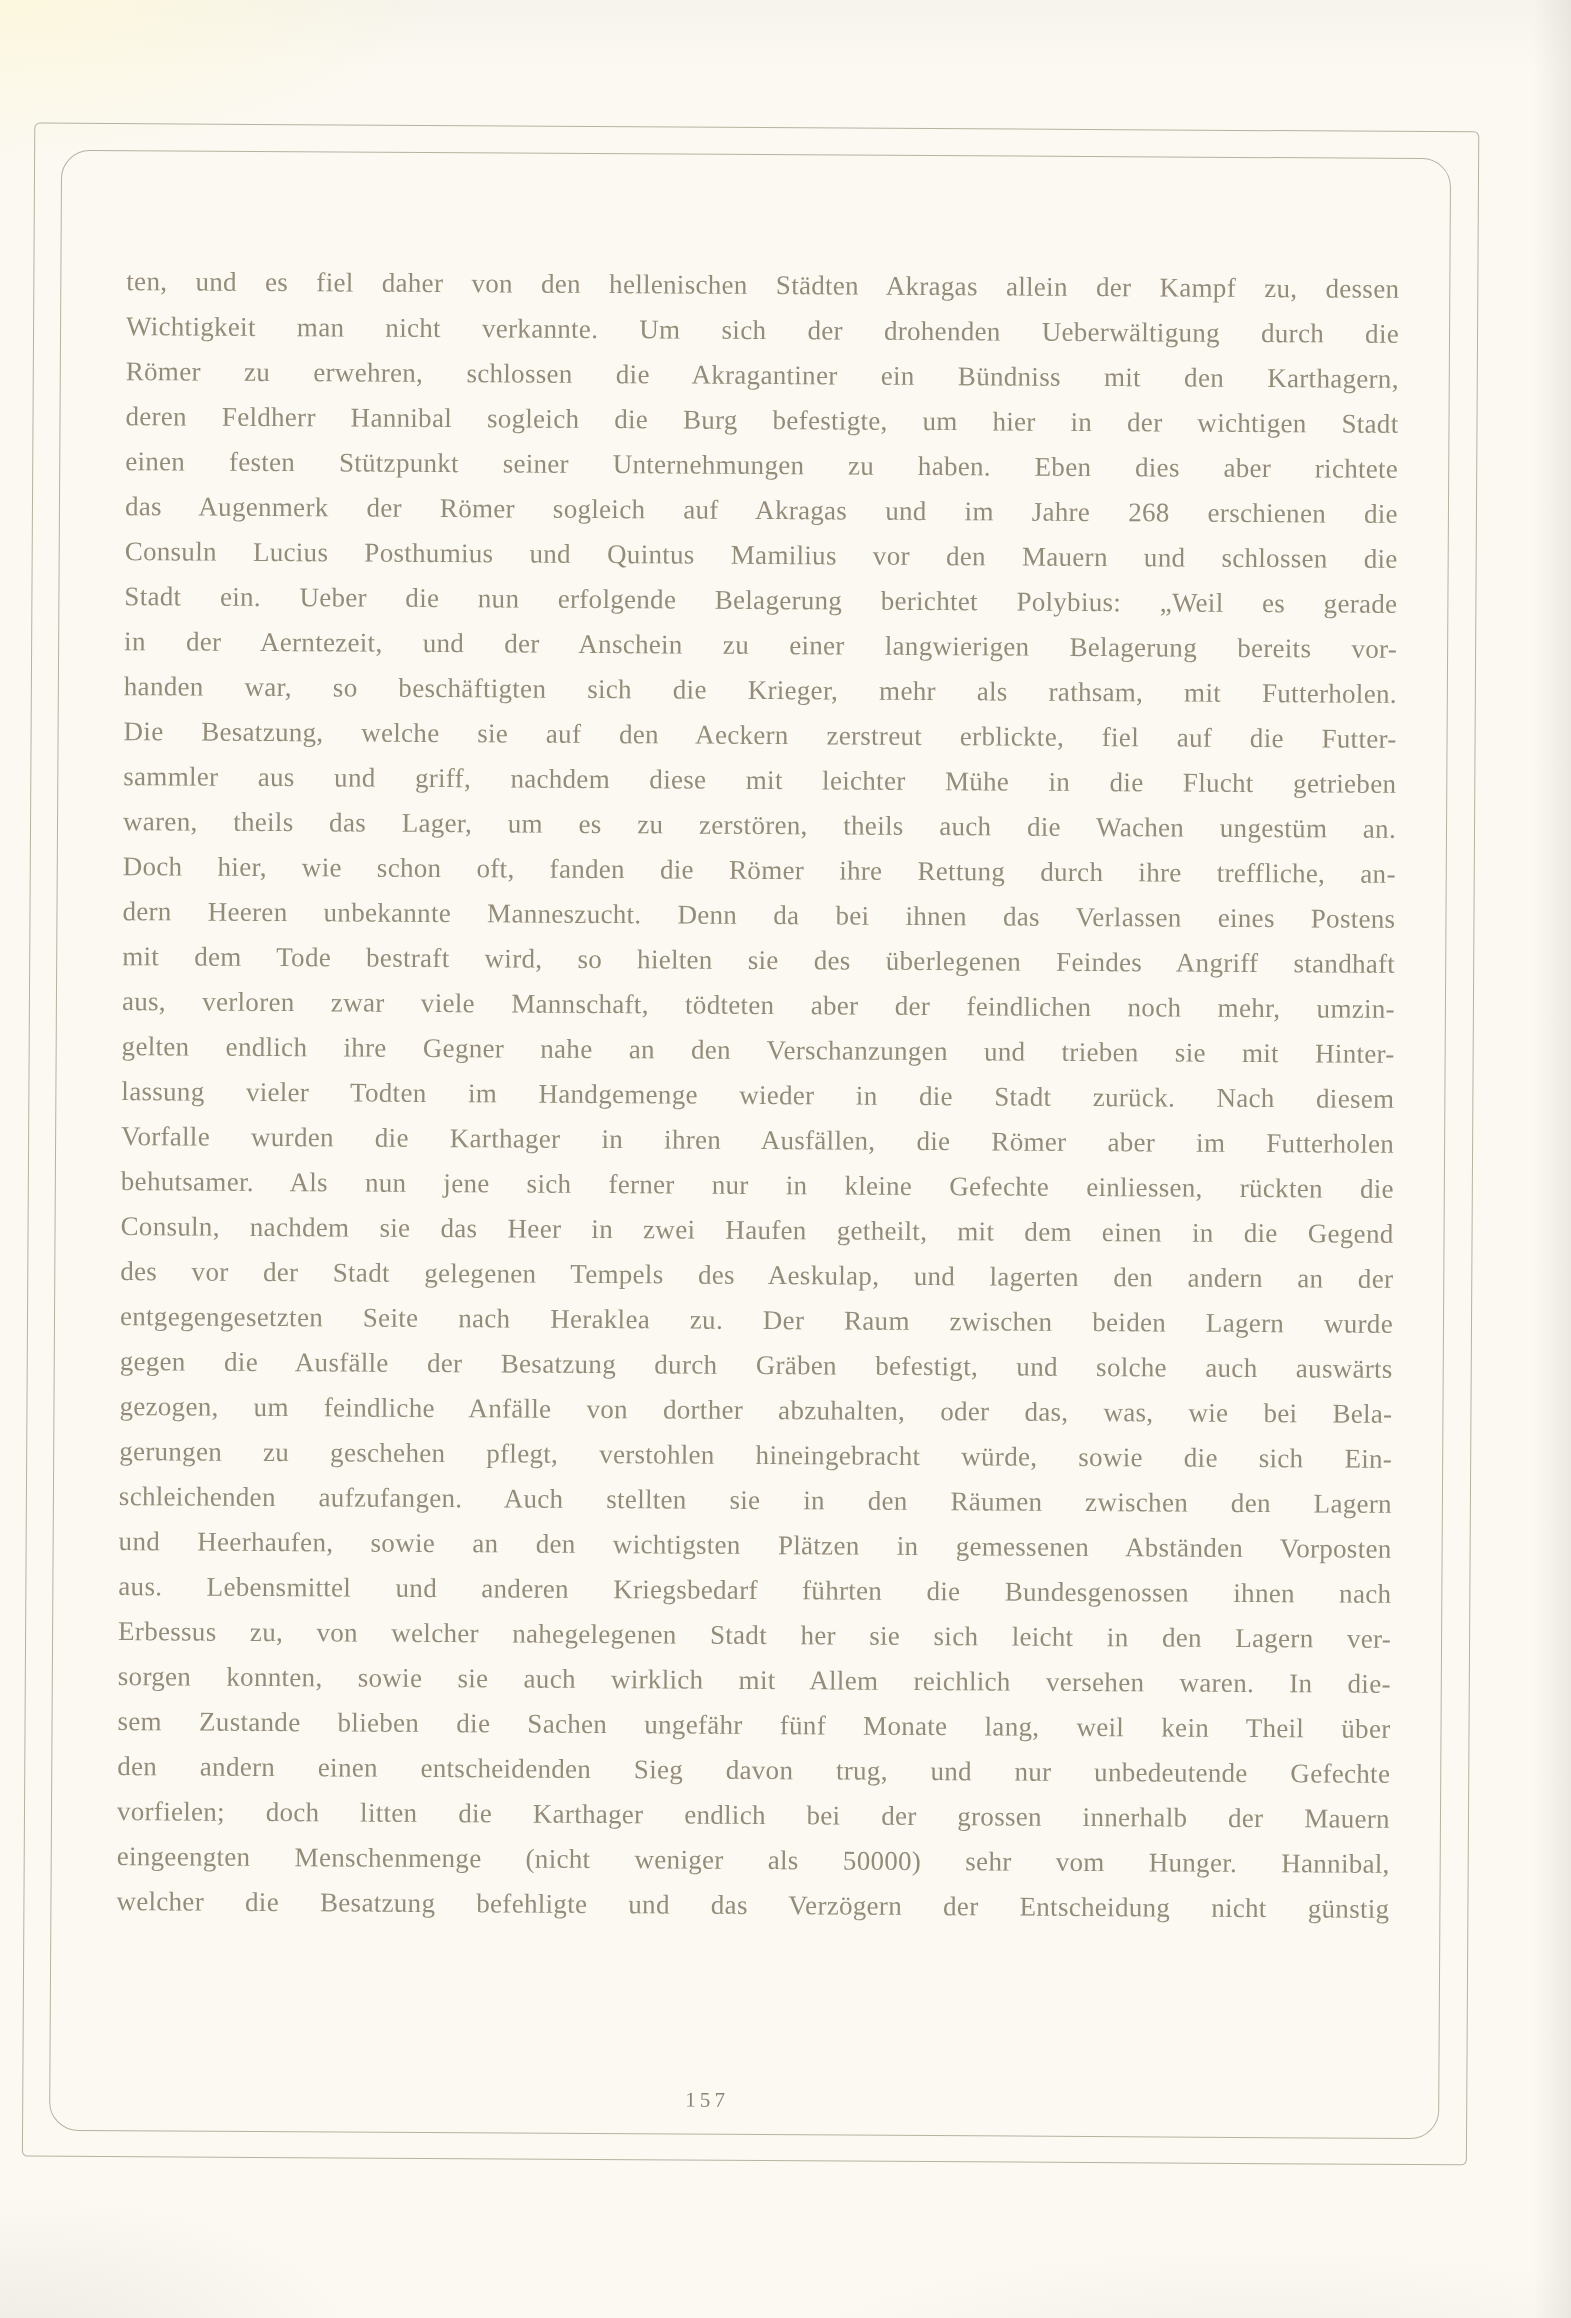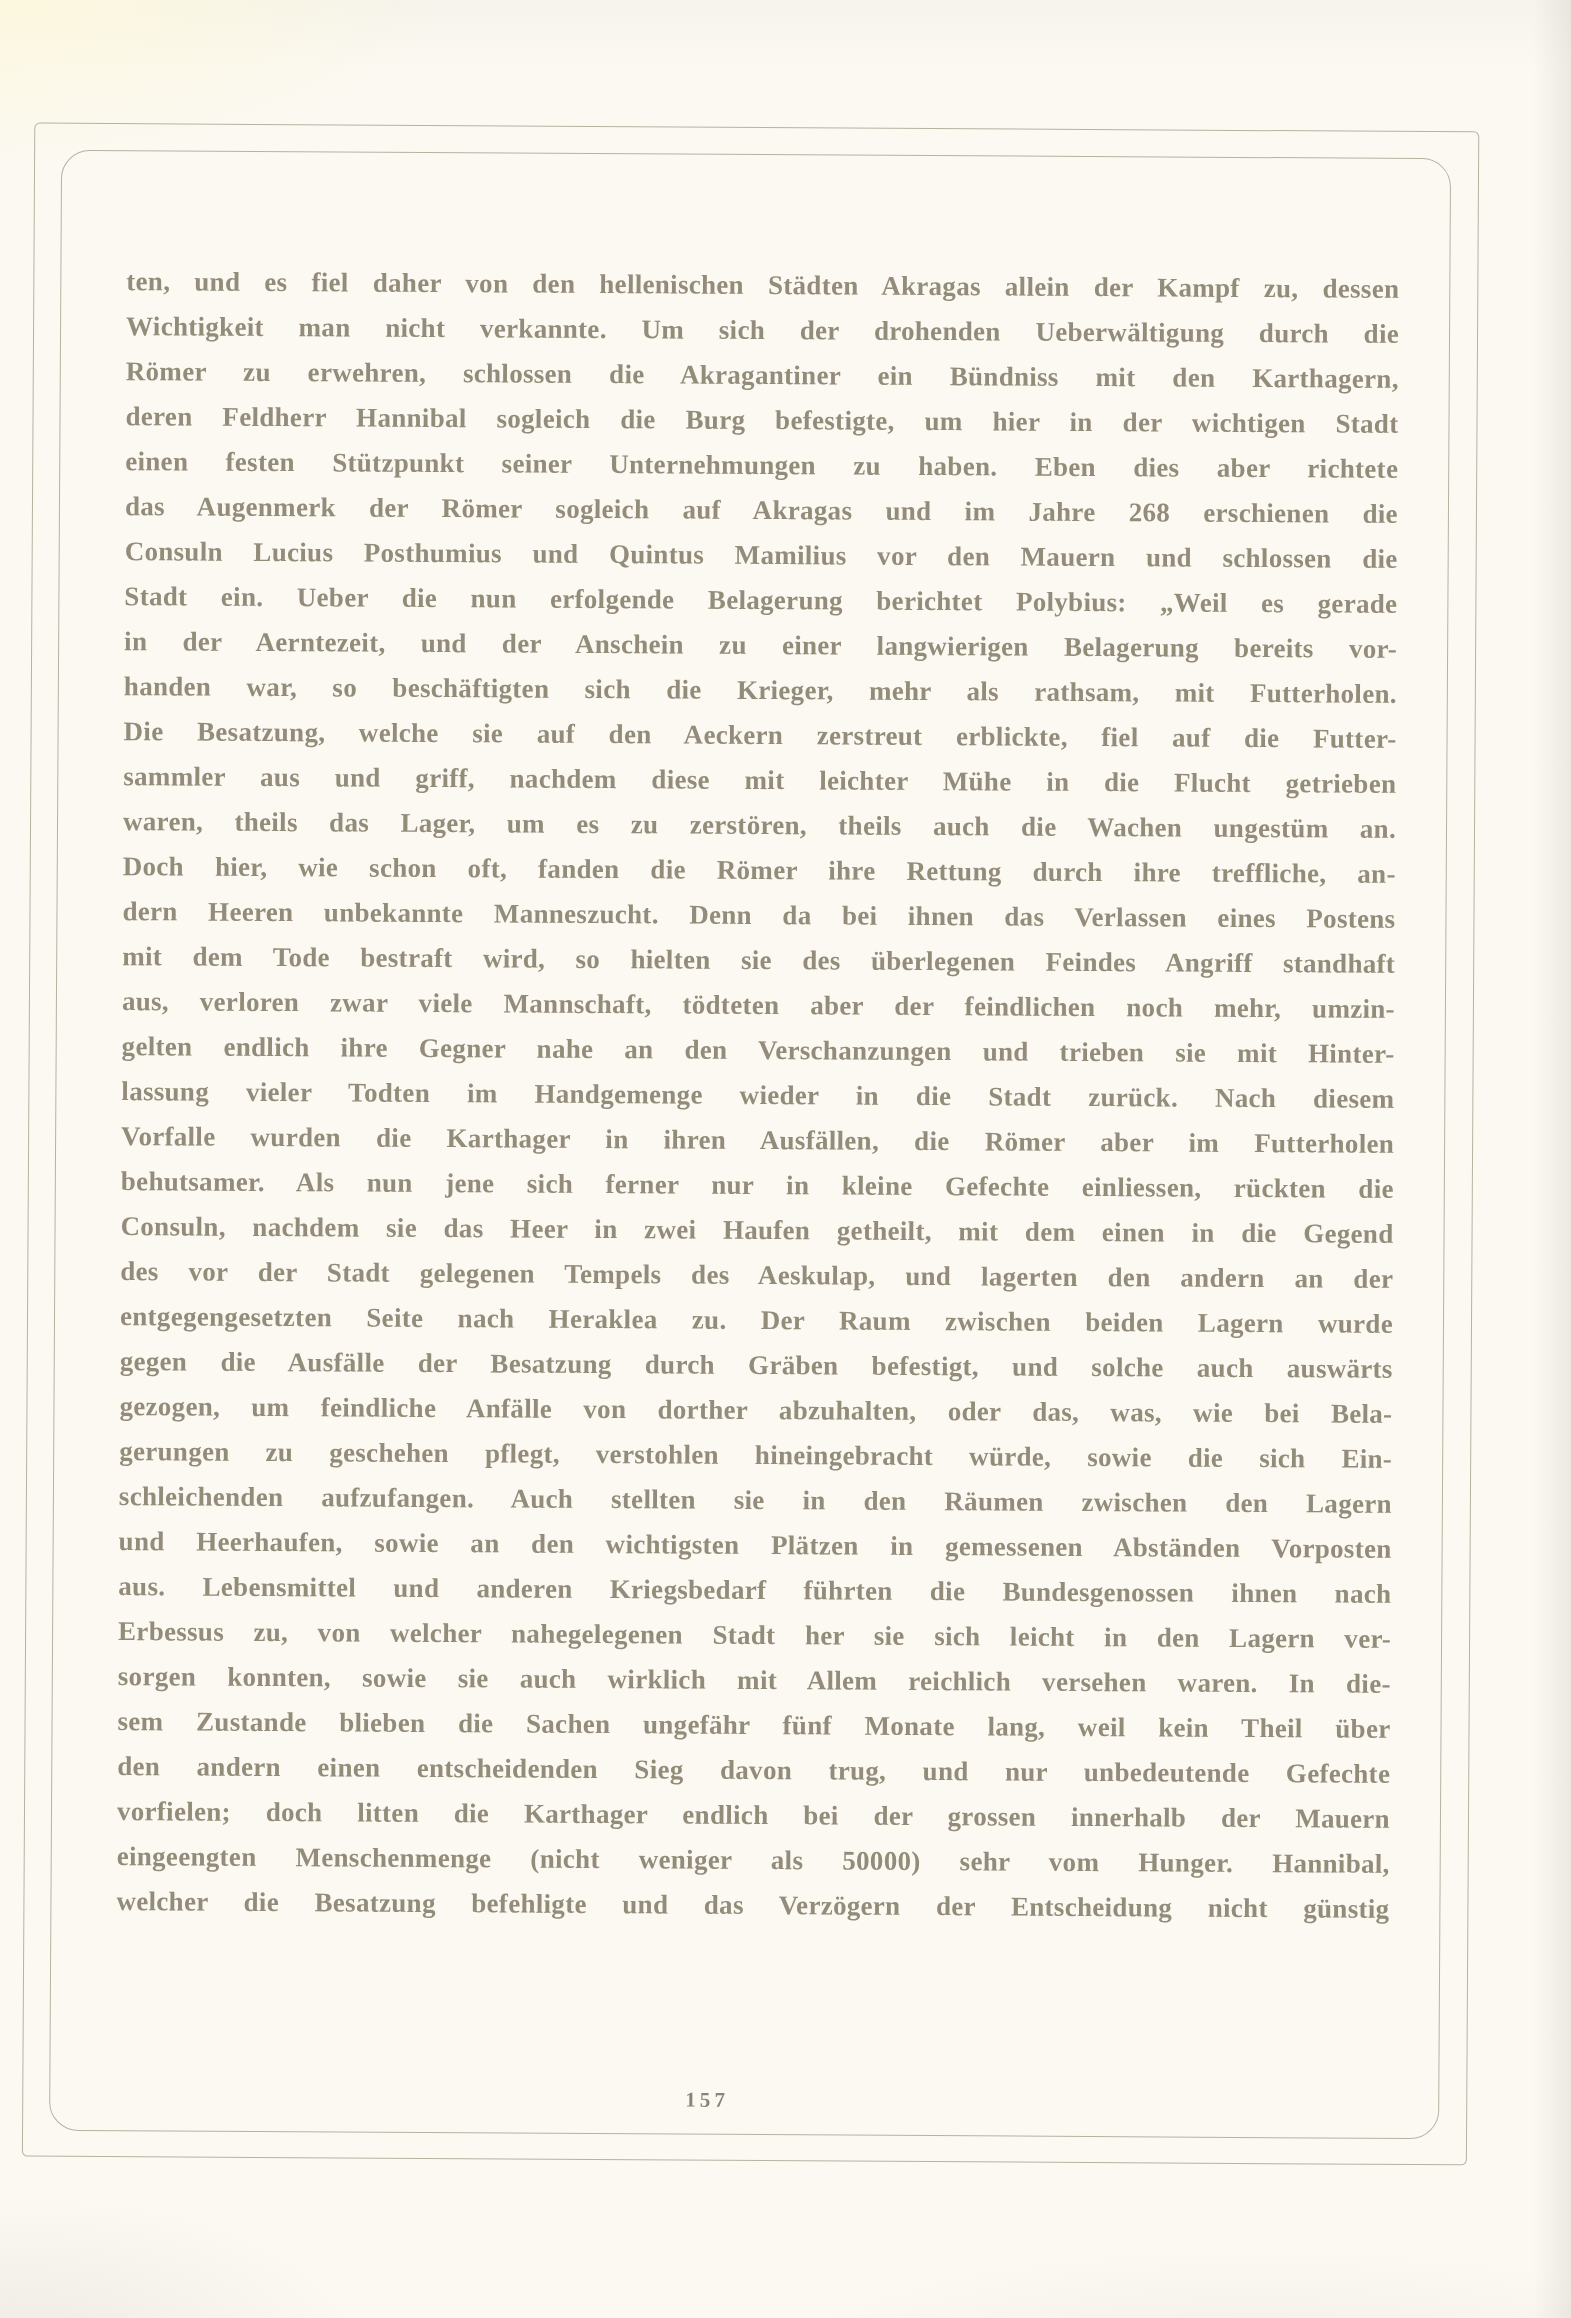--- a/index.html
+++ b/index.html
@@ -12,21 +12,20 @@
   }
   .page {
     position: absolute; inset: 0;
     background:
       radial-gradient(766px 299px at -2% -1%, var(--cream, #fdf8dc) 0%, rgba(253,248,220,0) 62%),
       radial-gradient(487px 209px at 1% 101%, rgba(203,201,193,.28), rgba(203,201,193,0) 70%),
       radial-gradient(696px 167px at 80% 102%, rgba(203,201,193,.22), rgba(203,201,193,0) 70%),
       linear-gradient(to right, rgba(220,218,210,0) 97.5%, rgba(196,194,186,.30) 100%),
       linear-gradient(to bottom, rgba(220,218,210,.18) 0%, rgba(220,218,210,0) 3%),
       var(--paper, #fbf9f1);
-    font-weight: bold;
   }
   .content {
     position: absolute; inset: 0;
     transform: rotate(0.35deg);
     transform-origin: 104px 174px;
   }
   .frame {
     position: absolute;
     border: 1.1px solid var(--frame, #b7b2a2);
     pointer-events: none;

